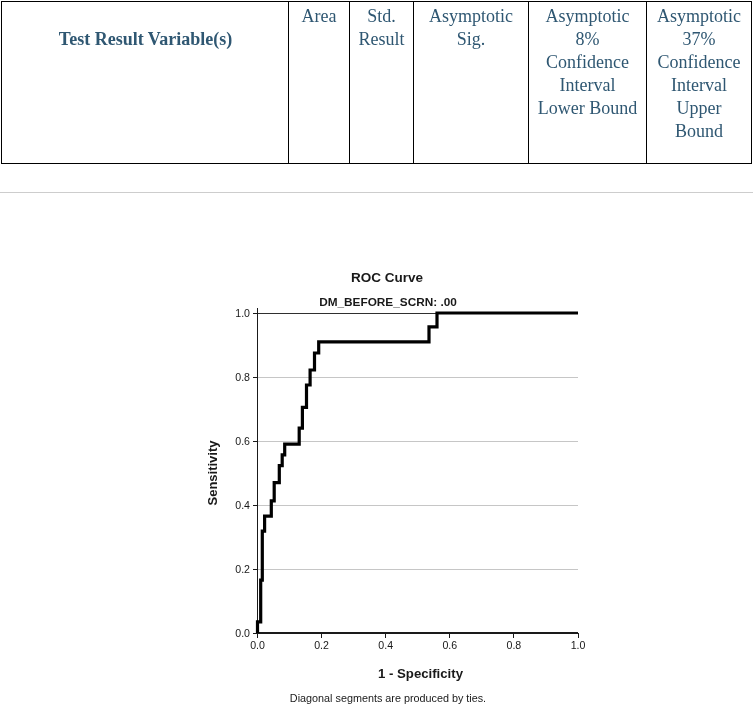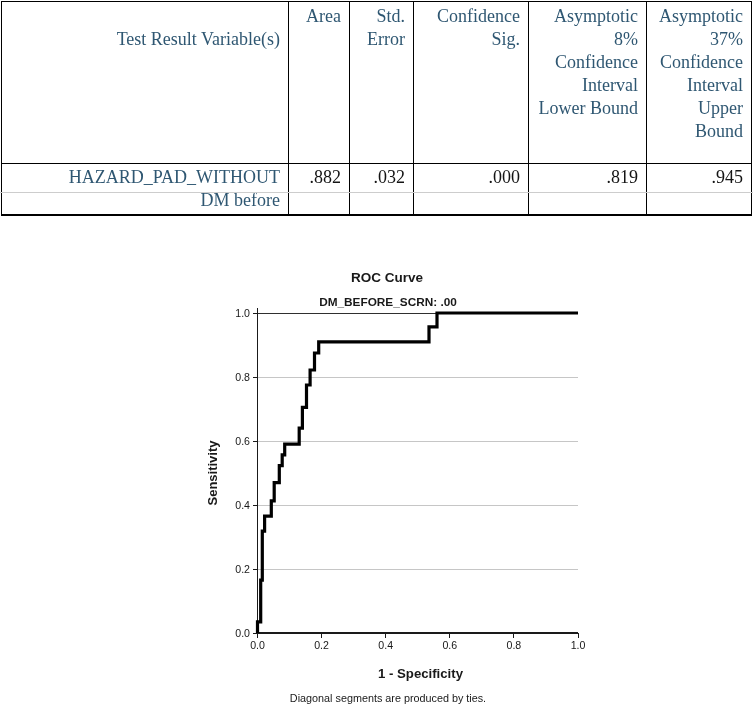--- a/index.html
+++ b/index.html
@@ -4,24 +4,24 @@
 <style>
   html,body{margin:0;padding:0;background:#fff;}
   body{width:753px;height:707px;position:relative;overflow:hidden;
        font-family:"Liberation Serif",serif;}
 
   
   .auc-table{position:absolute;top:1px;left:1px;width:750px;
              border-collapse:collapse;table-layout:fixed;
              font-family:"Liberation Serif",serif;font-size:18px;line-height:23px;}
   .auc-table th,.auc-table td{border:1px solid #000;vertical-align:top;
-             text-align:right;font-weight:normal;padding:2px 8px;}
+             text-align:center;font-weight:normal;padding:2px 8px;}
   .auc-table th{color:#2F5772;}
   .auc-table .hdr{height:133px;padding-top:3px;}
-  .auc-table .hdr-first{padding-top:26px;padding-left:9px;}
+  .auc-table .hdr-first{padding-top:26px;padding-left:9px;font-weight:bold;}
   .auc-table .datarow td{height:40px;color:#141414;}
   .auc-table .datarow td.varcell{color:#2F5772;padding-left:9px;}
   .auc-table .datarow td{border-bottom:2px solid #000;}
   .var-label{display:inline-block;max-width:225px;}
   .under-rule{position:absolute;left:0;top:192px;width:753px;height:1px;
               background:#cdcdcd;}
 
   
   .roc-svg{position:absolute;left:0;top:0;}
   .roc-svg text{font-family:"Liberation Sans",sans-serif;fill:#191919;}
@@ -41,34 +41,24 @@
       <col style="width:61px">
       <col style="width:64px">
     <col style="width:115px">
       <col style="width:118px">
       <col style="width:105px">
   </colgroup>
   <tbody>
       <tr>
     <th class="hdr hdr-first">Test Result Variable(s)</th>
     <th class="hdr">Area</th>
-    <th class="hdr">Std. Error</th>
-    <th class="hdr">Confidence Sig.</th>
+    <th class="hdr">Std. Result</th>
+    <th class="hdr">Asymptotic Sig.</th>
     <th class="hdr">Asymptotic 8% Confidence Interval Lower Bound</th>
     <th class="hdr">Asymptotic 37% Confidence Interval Upper Bound</th>
-  </tr>
-  <tr class="datarow">
-    <td class="varcell">
-      <span class="var-label">HAZARD_PAD_WITHOUT DM before</span>
-    </td>
-    <td>.882</td>
-    <td>.032</td>
-    <td>.000</td>
-    <td>.819</td>
-    <td>.945</td>
   </tr>
 </tbody>
   </table>
 <div class="under-rule"></div>
 
 <svg class="roc-svg" width="753" height="707" viewBox="0 0 753 707">
   <text class="c-title" x="387" y="281.5">ROC Curve</text>
   <text class="c-subtitle" x="388" y="305.5">DM_BEFORE_SCRN: .00</text>
   <text class="c-ylabel" x="217" y="473" transform="rotate(-90 217 473)">Sensitivity</text>
   <g id="plot-generated">

